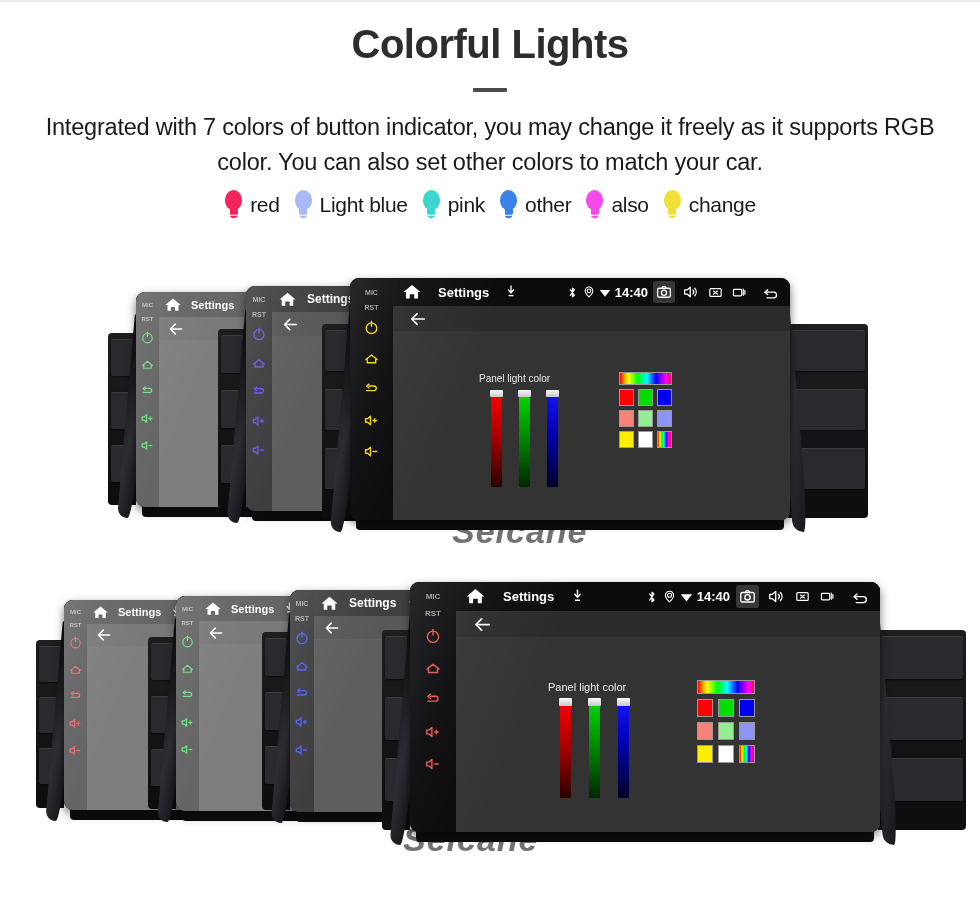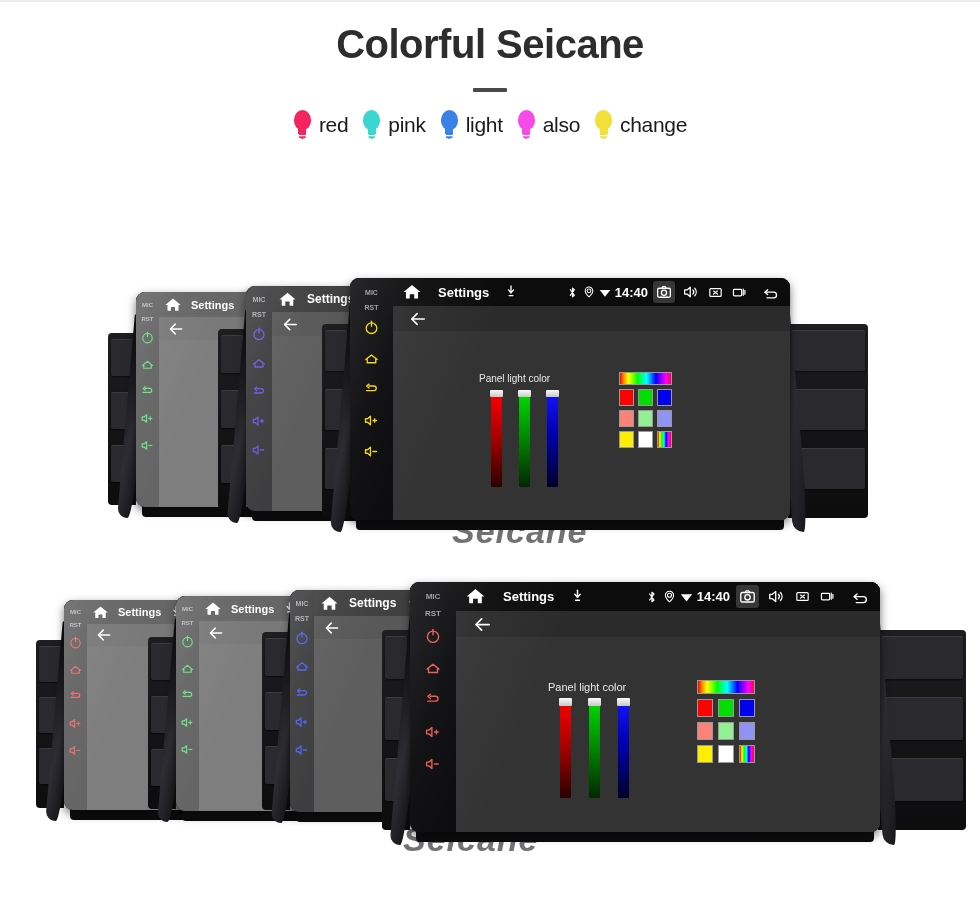--- a/index.html
+++ b/index.html
@@ -155,48 +155,57 @@
   .topline { position:absolute; left:0; top:0; width:980px; height:2px; background:#ececec; }
 </style>
 </head>
 <body>
 
 <div class="page">
 
   <div class="topline"></div>
 
   <div class="header">
-    <div class="title">Colorful Seicane</div>
+    <div class="title">Colorful Lights</div>
     <div class="divider"></div>
+    <div class="subtitle">Integrated with 7 colors of button indicator, you may change it freely as it supports RGB color. You can also set other colors to match your car.</div>
   </div>
 
   <div class="legend" id="legend-root">
       <div class="legend-item">
         <span class="bulb" style="color:#F4245E">
           <span class="glass"></span>
           <span class="neck"></span>
           <span class="base"></span>
         </span>
         <span class="legend-label">red</span>
       </div>
       <div class="legend-item">
+        <span class="bulb" style="color:#A9B9F7">
+          <span class="glass"></span>
+          <span class="neck"></span>
+          <span class="base"></span>
+        </span>
+        <span class="legend-label">Light blue</span>
+      </div>
+      <div class="legend-item">
         <span class="bulb" style="color:#3BD6CF">
           <span class="glass"></span>
           <span class="neck"></span>
           <span class="base"></span>
         </span>
         <span class="legend-label">pink</span>
       </div>
       <div class="legend-item">
         <span class="bulb" style="color:#3B82E8">
           <span class="glass"></span>
           <span class="neck"></span>
           <span class="base"></span>
         </span>
-        <span class="legend-label">light</span>
+        <span class="legend-label">other</span>
       </div>
       <div class="legend-item">
         <span class="bulb" style="color:#F64BE8">
           <span class="glass"></span>
           <span class="neck"></span>
           <span class="base"></span>
         </span>
         <span class="legend-label">also</span>
       </div>
       <div class="legend-item">

